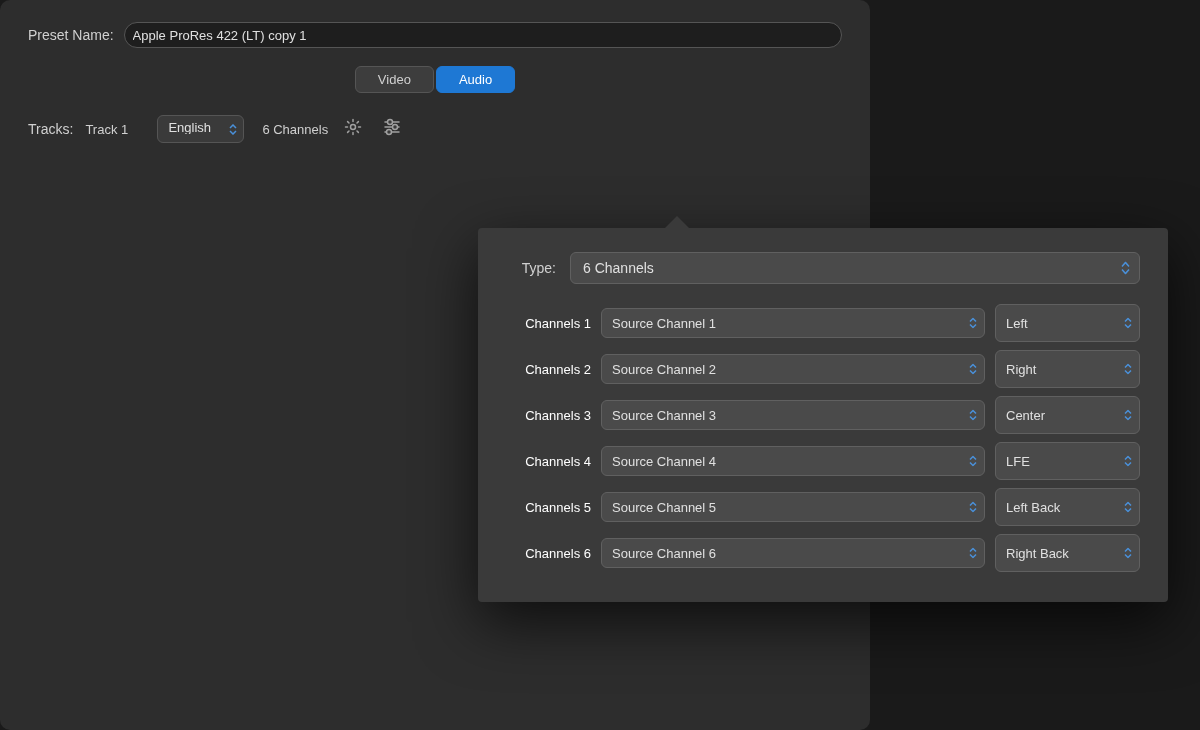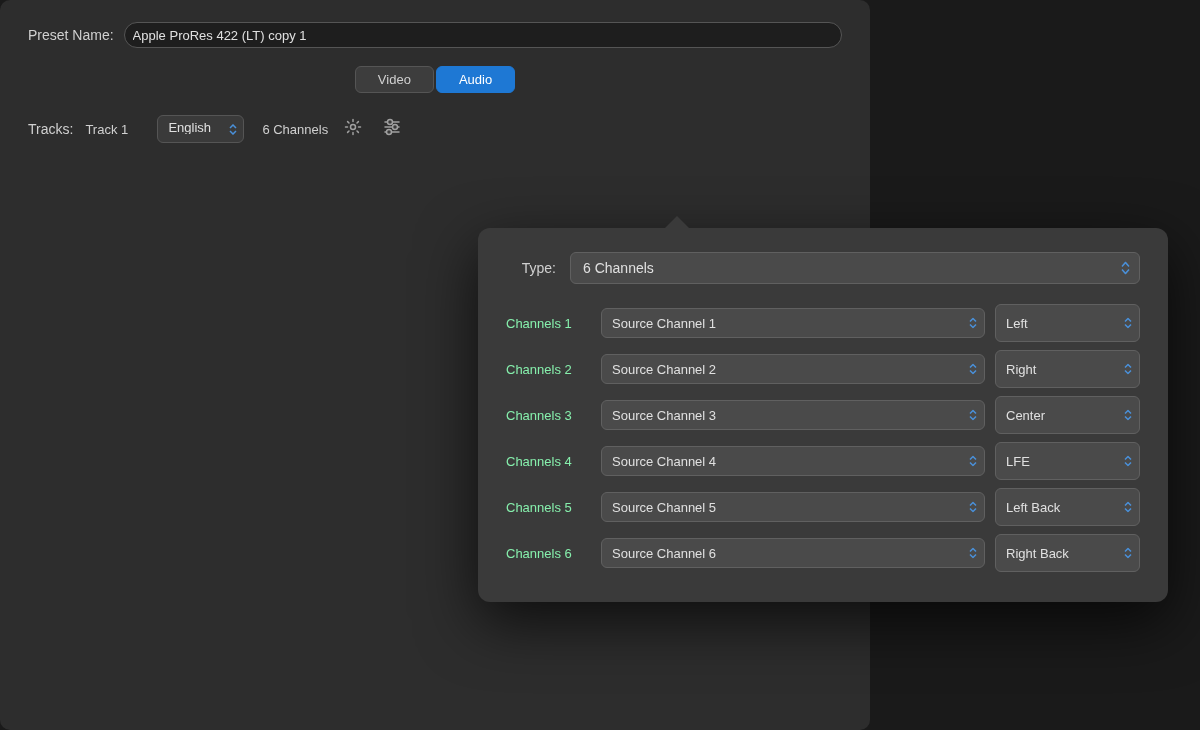--- a/index.html
+++ b/index.html
@@ -149,21 +149,21 @@
       padding: 2px 4px;
     }
 
     
     .popup-panel {
       position: absolute;
       top: 228px;
       left: 478px;
       width: 690px;
       background: #3a3a3a;
-      border-radius: 12px;
+      border-radius: 4px;
       padding: 24px 28px 30px 28px;
       box-shadow: 0 20px 60px rgba(0,0,0,0.7);
       z-index: 10;
     }
 
     
     .popup-panel::before {
       content: '';
       position: absolute;
       top: -12px;
@@ -232,24 +232,24 @@
       gap: 8px;
     }
 
     .channel-row {
       display: flex;
       align-items: center;
       gap: 10px;
     }
 
     .channel-row-label {
-      color: #86efac;
+      color: #ffffff;
       font-size: 13px;
       min-width: 85px;
-      text-align: left;
+      text-align: right;
     }
 
     .ch-select-wrapper {
       position: relative;
       flex: 1;
     }
 
     .ch-select {
       width: 100%;
       background: #4a4a4a;

